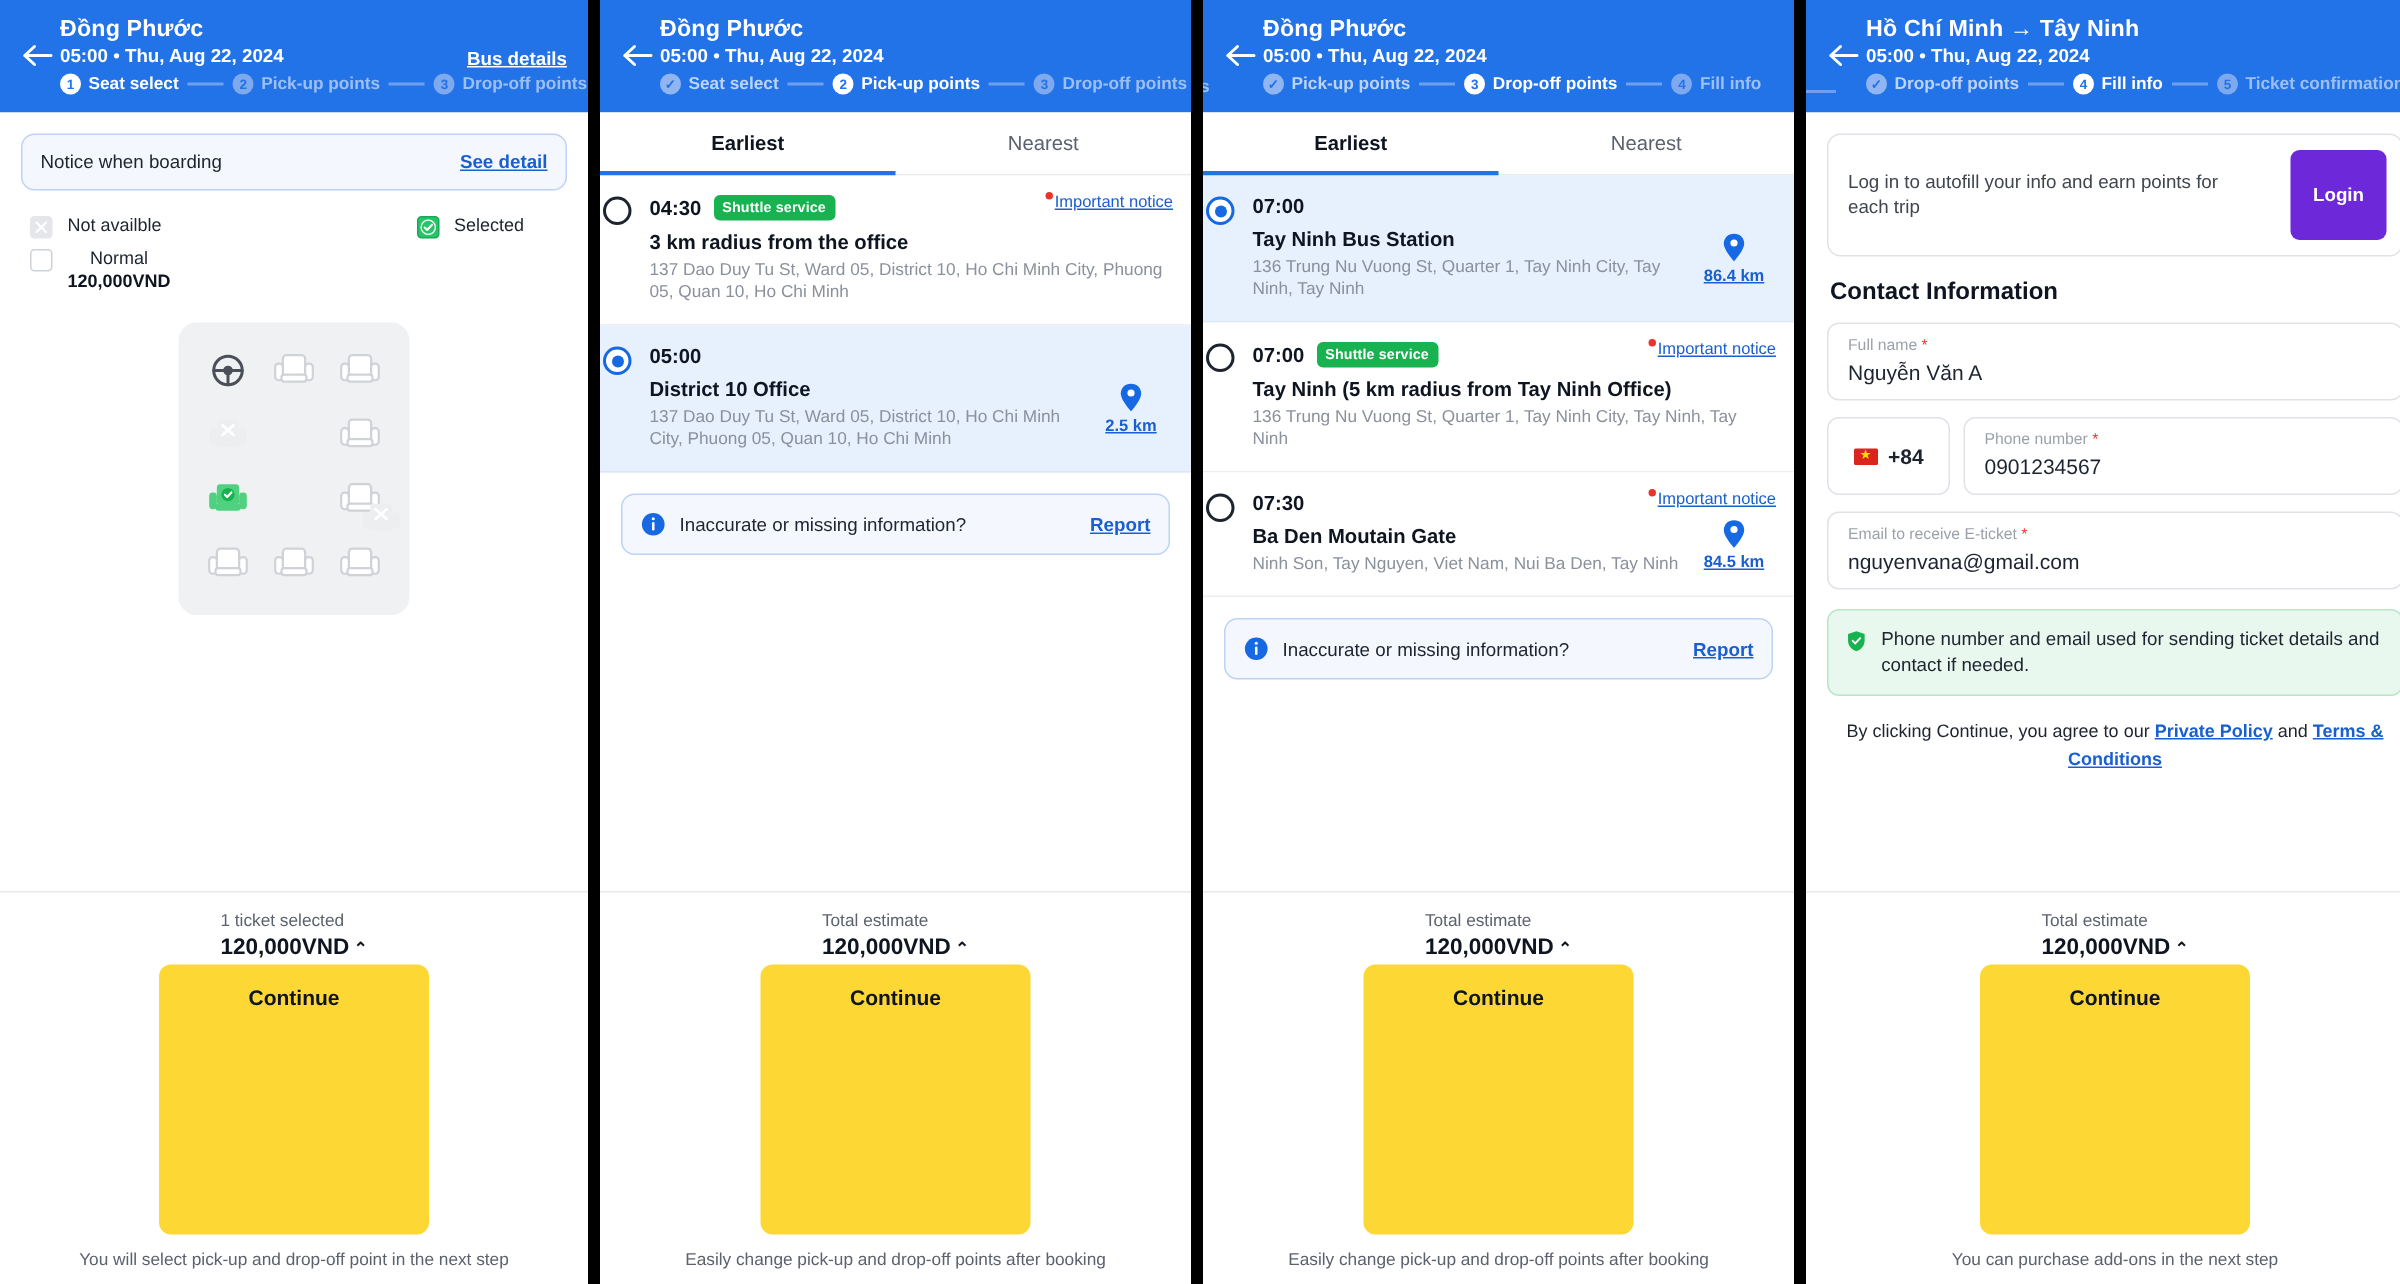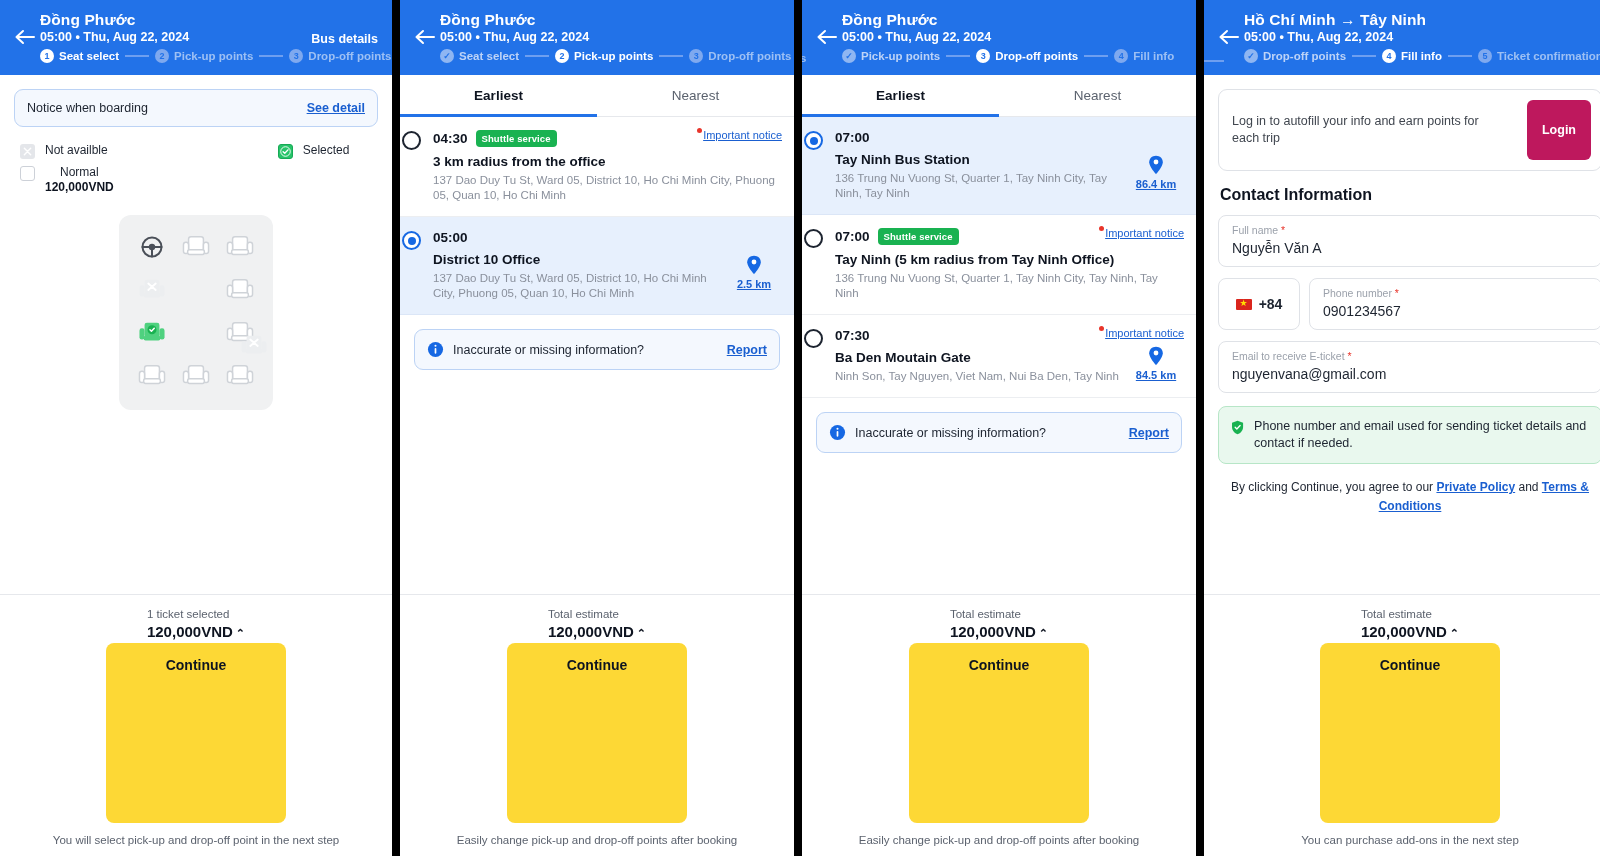--- a/index.html
+++ b/index.html
@@ -41,21 +41,21 @@
     width: 26px; flex: 0 0 26px; padding-top: 3px;
   }
   .back-btn svg { display: block; }
   .hdr-text { flex: 1 1 auto; min-width: 0; }
   .hdr-title {
     font-size: 15.5px; font-weight: bold; letter-spacing: .1px;
     line-height: 19px; white-space: nowrap;
   }
   .hdr-sub { font-size: 12.5px; font-weight: bold; line-height: 17px; white-space: nowrap; }
   .hdr-link {
-    font-size: 12.5px; font-weight: bold; 
+    font-size: 12.5px; font-weight: bold; text-decoration: underline;
     color: #fff; white-space: nowrap; padding-top: 2px;
   }
 
   .stepper {
     display: flex; align-items: center; gap: 6px;
     margin-top: 3px; padding-left: 26px;
     white-space: nowrap;
   }
   .step { display: flex; align-items: center; gap: 5px; }
   .step-num {
@@ -180,21 +180,21 @@
 
   
   .login-box {
     margin: 14px 14px 0 14px;
     border: 1px solid #dfe2e7; border-radius: 9px;
     padding: 10px 10px 10px 13px;
     display: flex; align-items: center; justify-content: space-between;
   }
   .login-txt { font-size: 12.5px; color: #40464f; line-height: 17px; max-width: 250px; }
   .login-btn {
-    background: #be185d; color: #fff; font-size: 12.5px; font-weight: bold;
+    background: #6d28d9; color: #fff; font-size: 12.5px; font-weight: bold;
     padding: 23px 15px; border-radius: 6px; flex: 0 0 auto; margin-left: 24px;
   }
   .sec-title { font-size: 16px; font-weight: bold; color: #0e1420; margin: 15px 0 0 16px; }
 
   .field {
     margin: 11px 14px 0 14px; border: 1px solid #dfe2e7; border-radius: 8px;
     padding: 7px 13px 8px 13px; background: #fff;
   }
   .field-label { font-size: 10.5px; color: #9ba1ab; line-height: 14px; }
   .req { color: #e8352b; }

